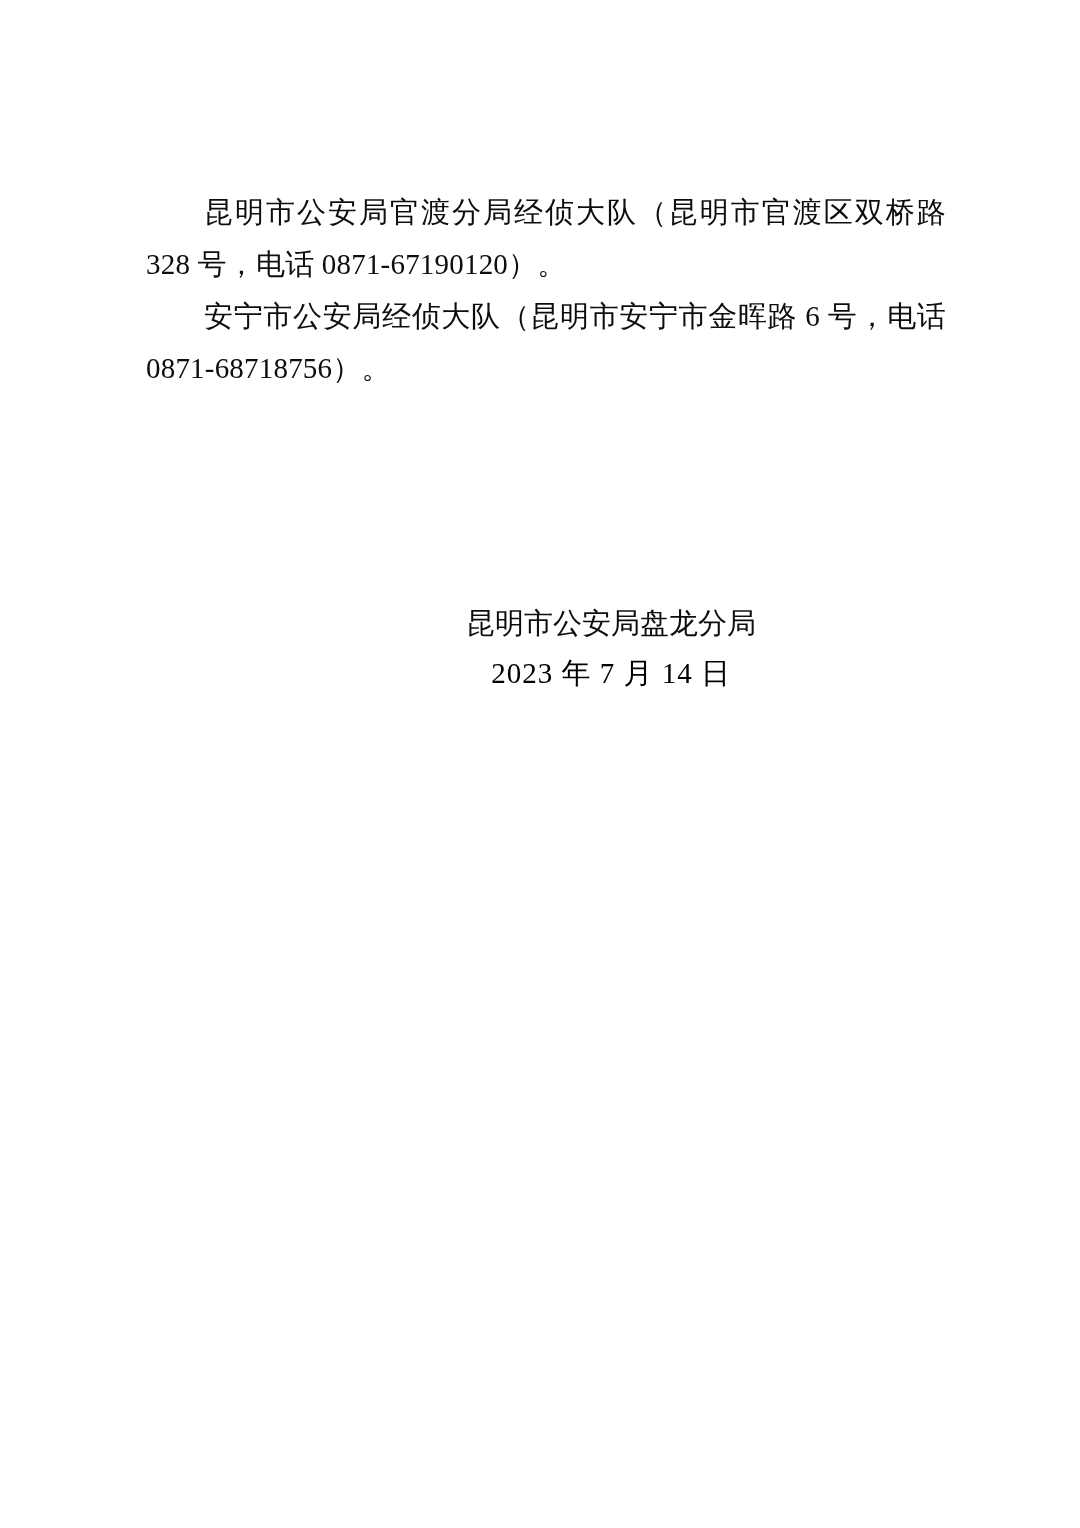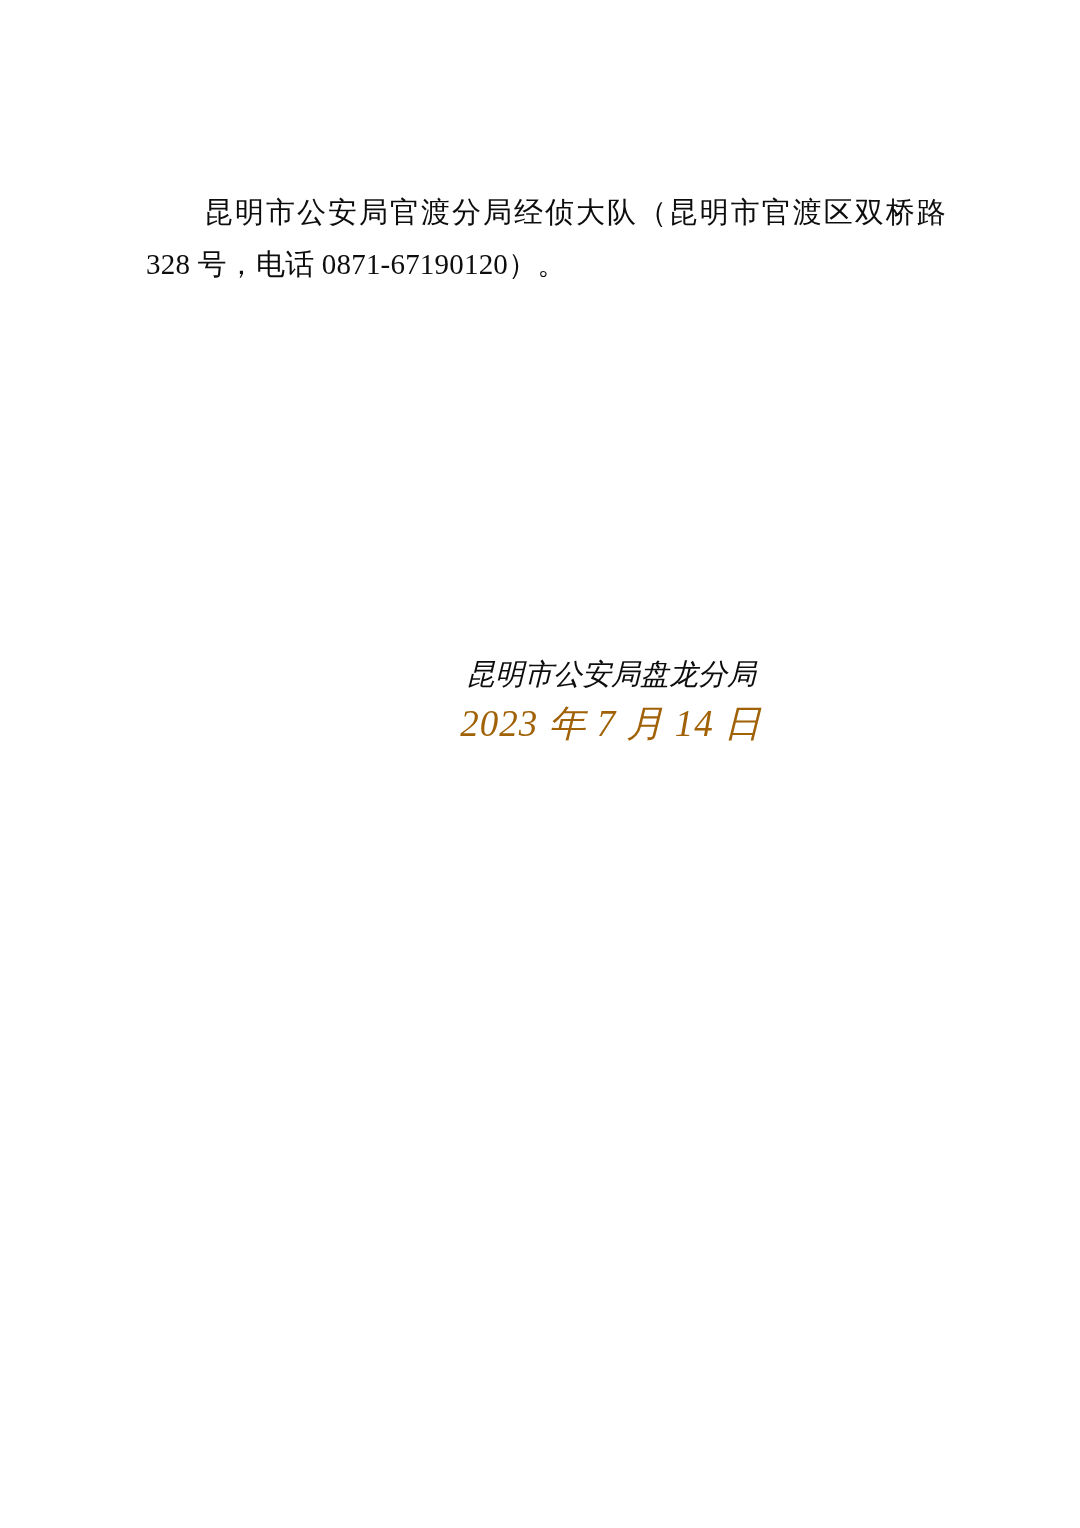--- a/index.html
+++ b/index.html
@@ -27,49 +27,49 @@
     line-height: 52px;
     color: #0d0d0d;
     text-indent: 58px;
     text-align: justify;
     text-justify: inter-ideograph;
     margin: 0 0 0 0;
     letter-spacing: 0.2px;
   }
   .signature-block {
     position: absolute;
-    top: 649px;
+    top: 598px;
     left: 146px;
     width: 800px;
     text-align: center;
-    font-style: italic;
   }
   .sign-org {
     font-family: "Liberation Serif", "DejaVu Serif", serif;
     font-size: 29px;
     line-height: 50px;
     color: #0d0d0d;
     padding-left: 130px;
   }
   .sign-date {
     font-family: "Liberation Serif", "DejaVu Serif", serif;
-    font-size: 37px;
+    font-size: 29px;
     line-height: 50px;
-    color: #a16207;
+    color: #000000;
     padding-left: 130px;
     letter-spacing: 1px;
   }
 </style>
 </head>
 <body>
 
 <div class="page">
 
   <div class="body-block">
     <p class="para">昆明市公安局官渡分局经侦大队（昆明市官渡区双桥路 328 号，电话 0871-67190120）。</p>
+    <p class="para">安宁市公安局经侦大队（昆明市安宁市金晖路 6 号，电话 0871-68718756）。</p>
   </div>
 
   <div class="signature-block">
     <div class="sign-org">昆明市公安局盘龙分局</div>
     <div class="sign-date">2023 年 7 月 14 日</div>
   </div>
 
 </div>
 
 </body></html>

